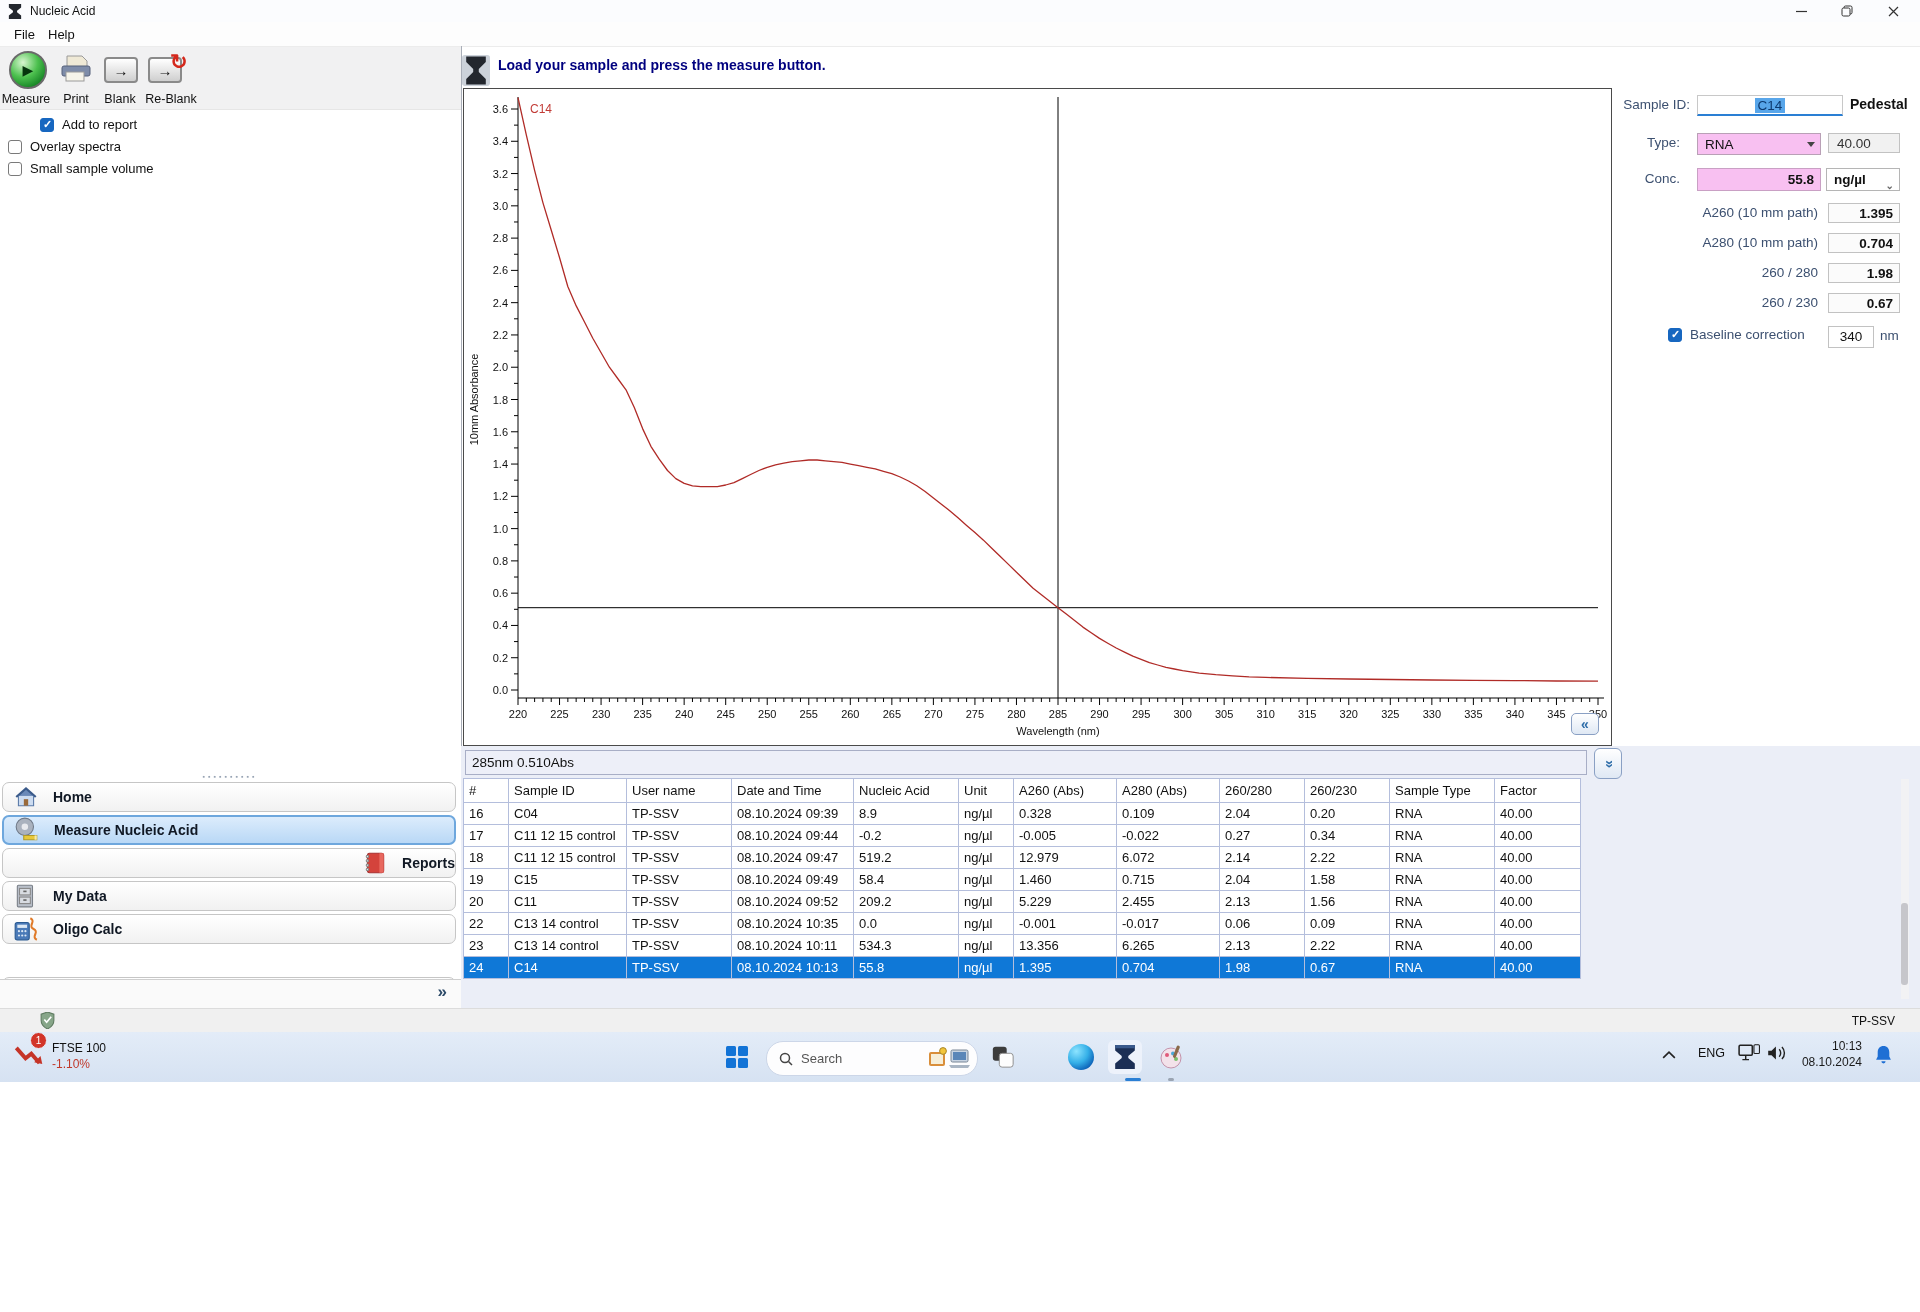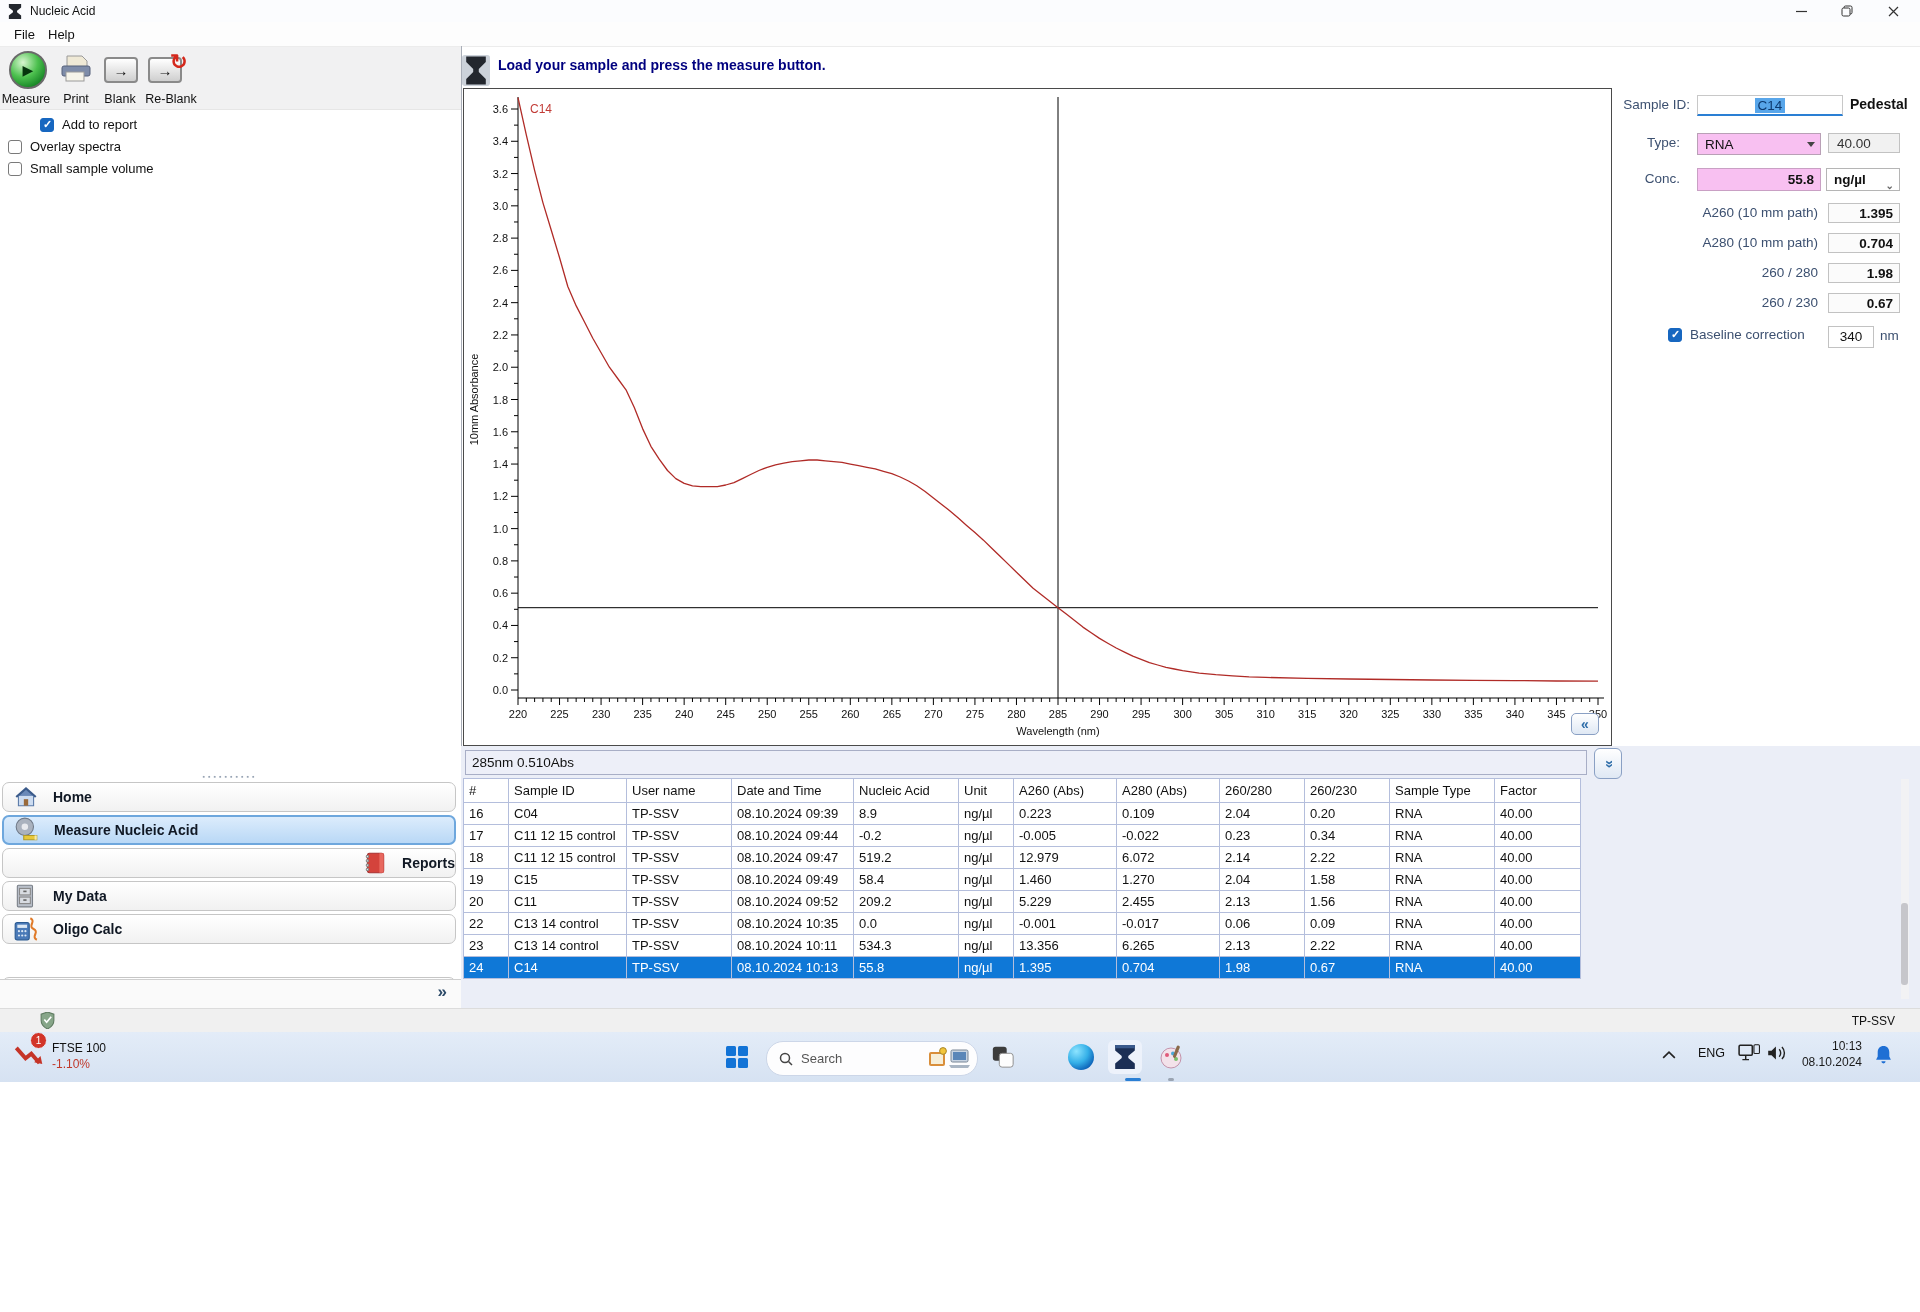--- a/index.html
+++ b/index.html
@@ -502,37 +502,37 @@
       </tr>
     </thead>
   <tbody>
       <tr>
         <td>16</td>
         <td>C04</td>
         <td>TP-SSV</td>
         <td>08.10.2024 09:39</td>
         <td>8.9</td>
         <td>ng/µl</td>
-        <td>0.223</td>
+        <td>0.328</td>
         <td>0.109</td>
         <td>2.04</td>
         <td>0.20</td>
         <td>RNA</td>
         <td>40.00</td>
       </tr>
       <tr>
         <td>17</td>
         <td>C11 12 15 control</td>
         <td>TP-SSV</td>
         <td>08.10.2024 09:44</td>
         <td>-0.2</td>
         <td>ng/µl</td>
         <td>-0.005</td>
         <td>-0.022</td>
-        <td>0.23</td>
+        <td>0.27</td>
         <td>0.34</td>
         <td>RNA</td>
         <td>40.00</td>
       </tr>
       <tr>
         <td>18</td>
         <td>C11 12 15 control</td>
         <td>TP-SSV</td>
         <td>08.10.2024 09:47</td>
         <td>519.2</td>
@@ -545,21 +545,21 @@
         <td>40.00</td>
       </tr>
       <tr>
         <td>19</td>
         <td>C15</td>
         <td>TP-SSV</td>
         <td>08.10.2024 09:49</td>
         <td>58.4</td>
         <td>ng/µl</td>
         <td>1.460</td>
-        <td>1.270</td>
+        <td>0.715</td>
         <td>2.04</td>
         <td>1.58</td>
         <td>RNA</td>
         <td>40.00</td>
       </tr>
       <tr>
         <td>20</td>
         <td>C11</td>
         <td>TP-SSV</td>
         <td>08.10.2024 09:52</td>

